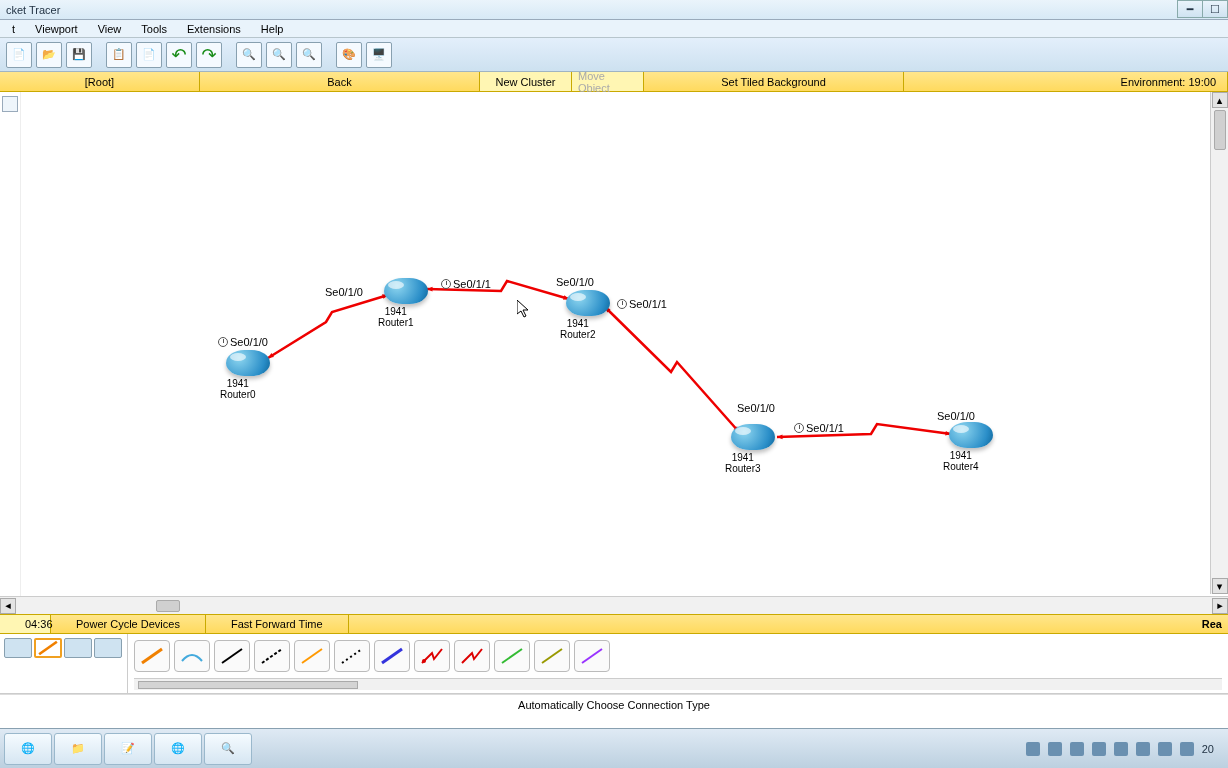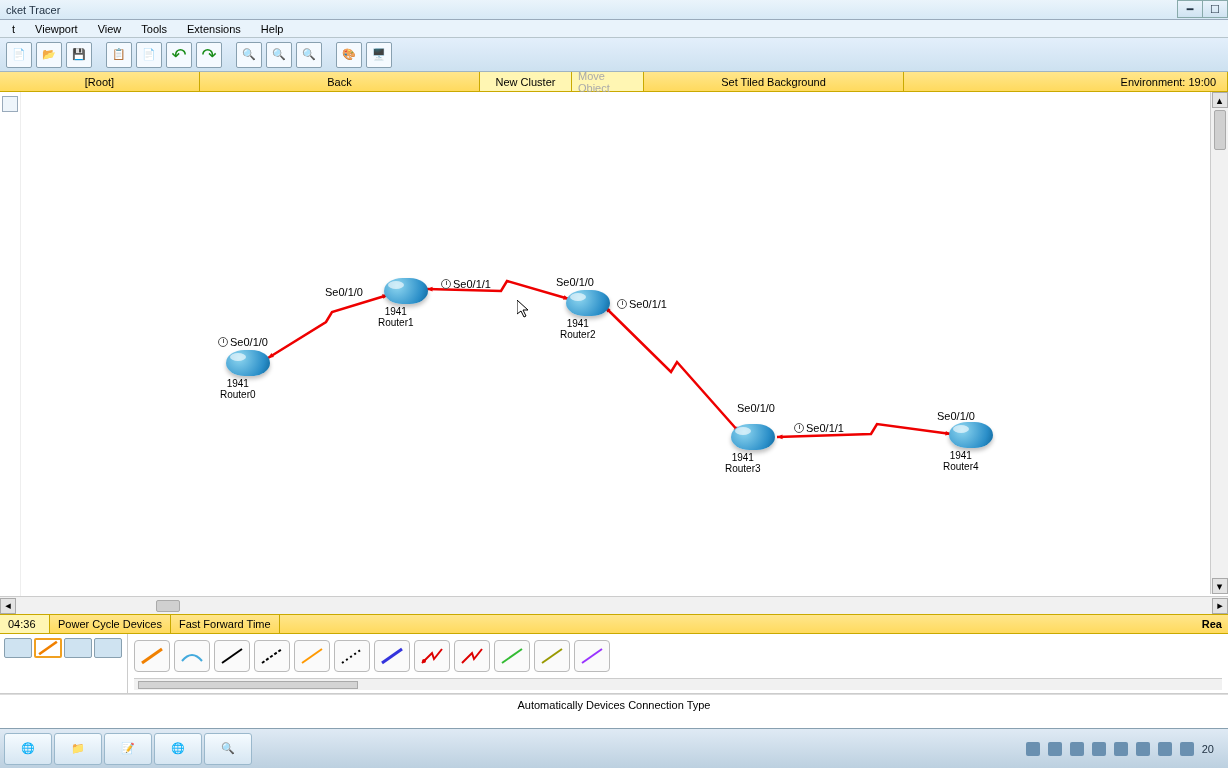--- a/index.html
+++ b/index.html
@@ -43,21 +43,21 @@
 .cursor { position:absolute; width:12px; height:18px; }
 
 .hscroll { height: 18px; background:#f1f1f1; border-top:1px solid #ccc; display:flex; align-items:center; }
 .hscroll .thumb { width: 24px; height: 12px; background:#d0d0d0; border:1px solid #aaa; margin-left: 140px; border-radius:2px; }
 .hscroll .arrow { width:16px; height:16px; background:#e4e4e4; border:1px solid #aaa; display:flex; align-items:center; justify-content:center; }
 .vscroll { position:absolute; right:0; top:92px; width:18px; height:502px; background:#f1f1f1; border-left:1px solid #ccc; display:flex; flex-direction:column; align-items:center; }
 .vscroll .arrow { width:16px; height:16px; background:#e4e4e4; border:1px solid #aaa; display:flex;align-items:center;justify-content:center; }
 .vscroll .thumb { width:12px; height:40px; background:#d0d0d0; border:1px solid #aaa; margin-top:2px; border-radius:2px; }
 
 .timebar { height: 20px; background: linear-gradient(#ffe68c,#ffda5e); border-top:1px solid #c9a900; border-bottom:1px solid #c9a900; display:flex; align-items:center; font-size:12px; }
-.timebar .tb-cell { padding: 0 8px; border-right:1px solid #c9a900; height:100%; display:flex; align-items:center; }
+.timebar .tb-cell { padding: 0 25px; border-right:1px solid #c9a900; height:100%; display:flex; align-items:center; }
 .timebar .time { width:50px; background:#fff6b3; }
 .timebar .right { margin-left:auto; padding-right:6px; font-weight:bold; }
 
 .palettebar { height: 60px; background:#fff; border-bottom:1px solid #ccc; display:flex; }
 .device-cat { width:128px; border-right:1px solid #ccc; display:flex; flex-wrap:wrap; gap:2px; padding:4px; }
 .device-cat .cat { width:28px; height:20px; background:#cfe3f1; border:1px solid #88a0b0; border-radius:2px; }
 .device-cat .cat.sel { border:2px solid #f0a020; background:#fff; }
 .device-cat .cat.sel svg{ width:100%; height:100%; }
 
 .conn-types { flex:1; display:flex; flex-direction:column; }
@@ -262,21 +262,21 @@
           </svg>
         </div>
     </div>
     <div class="conn-scroll">
         <div class="thumb"></div>
       </div>
   </div>
 </div>
 
 <div class="hintbar">
-  <span>Automatically Devices Connection Type</span>
+  <span>Automatically Choose Connection Type</span>
 </div>
 
 <div class="taskbar">
   <div class="task-btn">🌐</div>
   <div class="task-btn">📁</div>
   <div class="task-btn">📝</div>
   <div class="task-btn">🌐</div>
   <div class="task-btn">🔍</div>
   <div class="tray">
     <div class="ti"></div>

